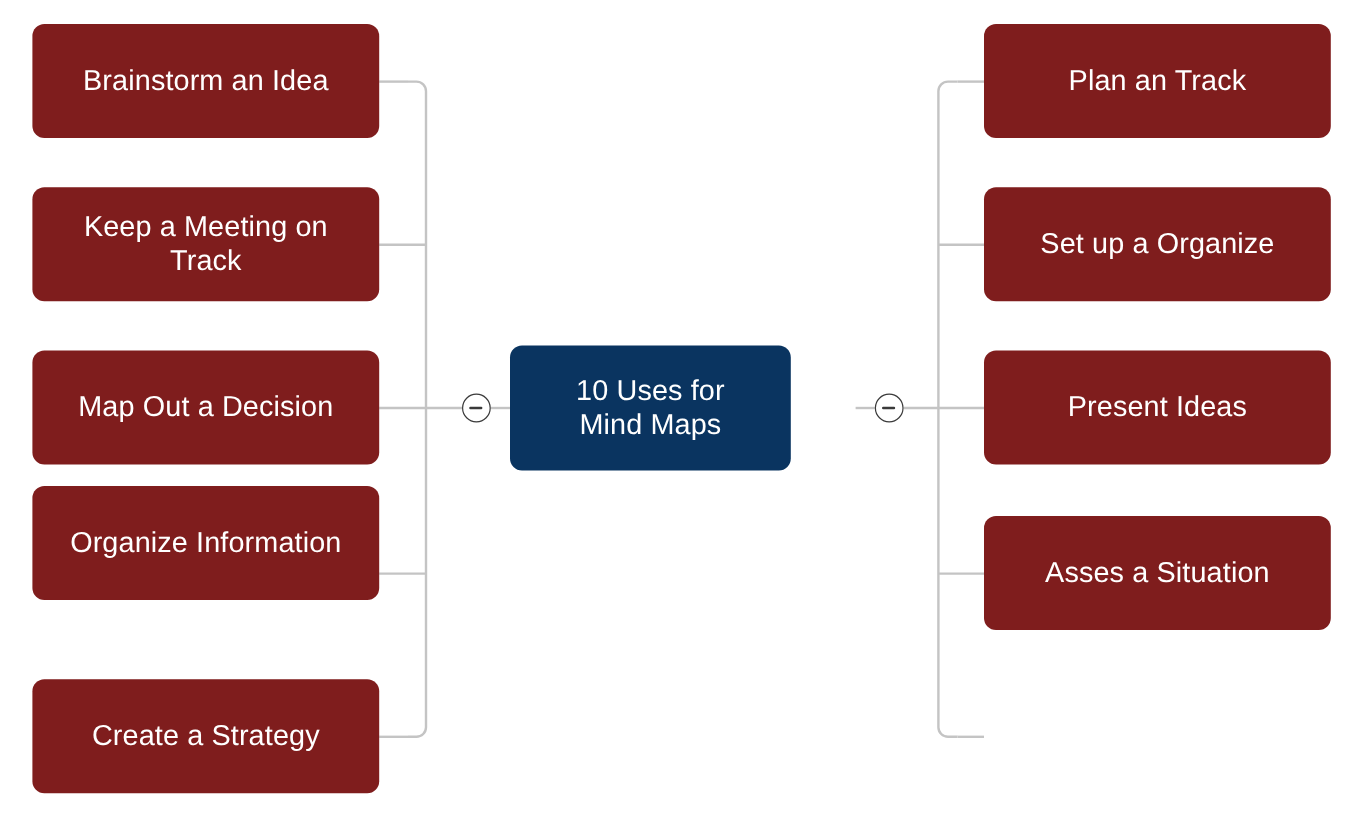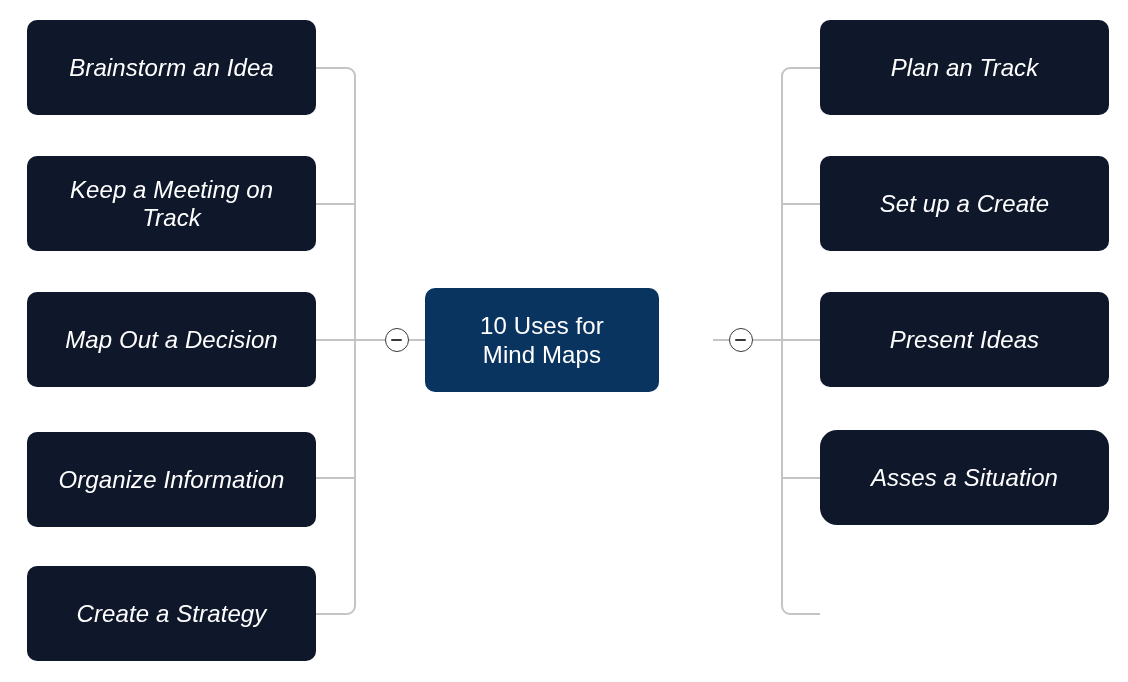--- a/index.html
+++ b/index.html
@@ -34,24 +34,23 @@
     text-align: center;
     border-radius: 10px;
     color: #ffffff;
     font-size: 24px;
     line-height: 1.16;
     letter-spacing: 0.1px;
     padding: 4px 12px;
     -webkit-font-smoothing: antialiased;
   }
   .node.branch {
-    background: #0f172a;
+    background: #7f1d1d;
     width: 289px;
     height: 95px;
-    font-style: italic;
   }
   .node.branch.left  { left: 27px; }
   .node.branch.right { left: 820px; }
   .node.center {
     background: #0a3460;
     left: 425px;
     top: 288px;
     width: 234px;
     height: 104px;
     font-size: 24px;
@@ -118,37 +117,37 @@
   <div class="node branch left" style="top:20px;">
     <span class="node-label">Brainstorm an Idea</span>
   </div>
   <div class="node branch left" style="top:156px;">
     <span class="node-label">Keep a Meeting on
 Track</span>
   </div>
   <div class="node branch left" style="top:292px;">
     <span class="node-label">Map Out a Decision</span>
   </div>
-  <div class="node branch left" style="top:432px;">
+  <div class="node branch left" style="top:405px;">
     <span class="node-label">Organize Information</span>
   </div>
   <div class="node branch left" style="top:566px;">
     <span class="node-label">Create a Strategy</span>
   </div>
 
   <div class="node branch right" style="top:20px;">
     <span class="node-label">Plan an Track</span>
   </div>
   <div class="node branch right" style="top:156px;">
-    <span class="node-label">Set up a Create</span>
+    <span class="node-label">Set up a Organize</span>
   </div>
   <div class="node branch right" style="top:292px;">
     <span class="node-label">Present Ideas</span>
   </div>
-  <div class="node branch right" style="top:430px;border-radius:17px;">
+  <div class="node branch right" style="top:430px;">
     <span class="node-label">Asses a Situation</span>
   </div>
 
   <div class="node center">
     <span class="node-label">10 Uses for
 Mind Maps</span>
   </div>
 
   <div class="collapse-toggle" id="collapse-toggle-left">
     <span class="minus-bar"></span>

